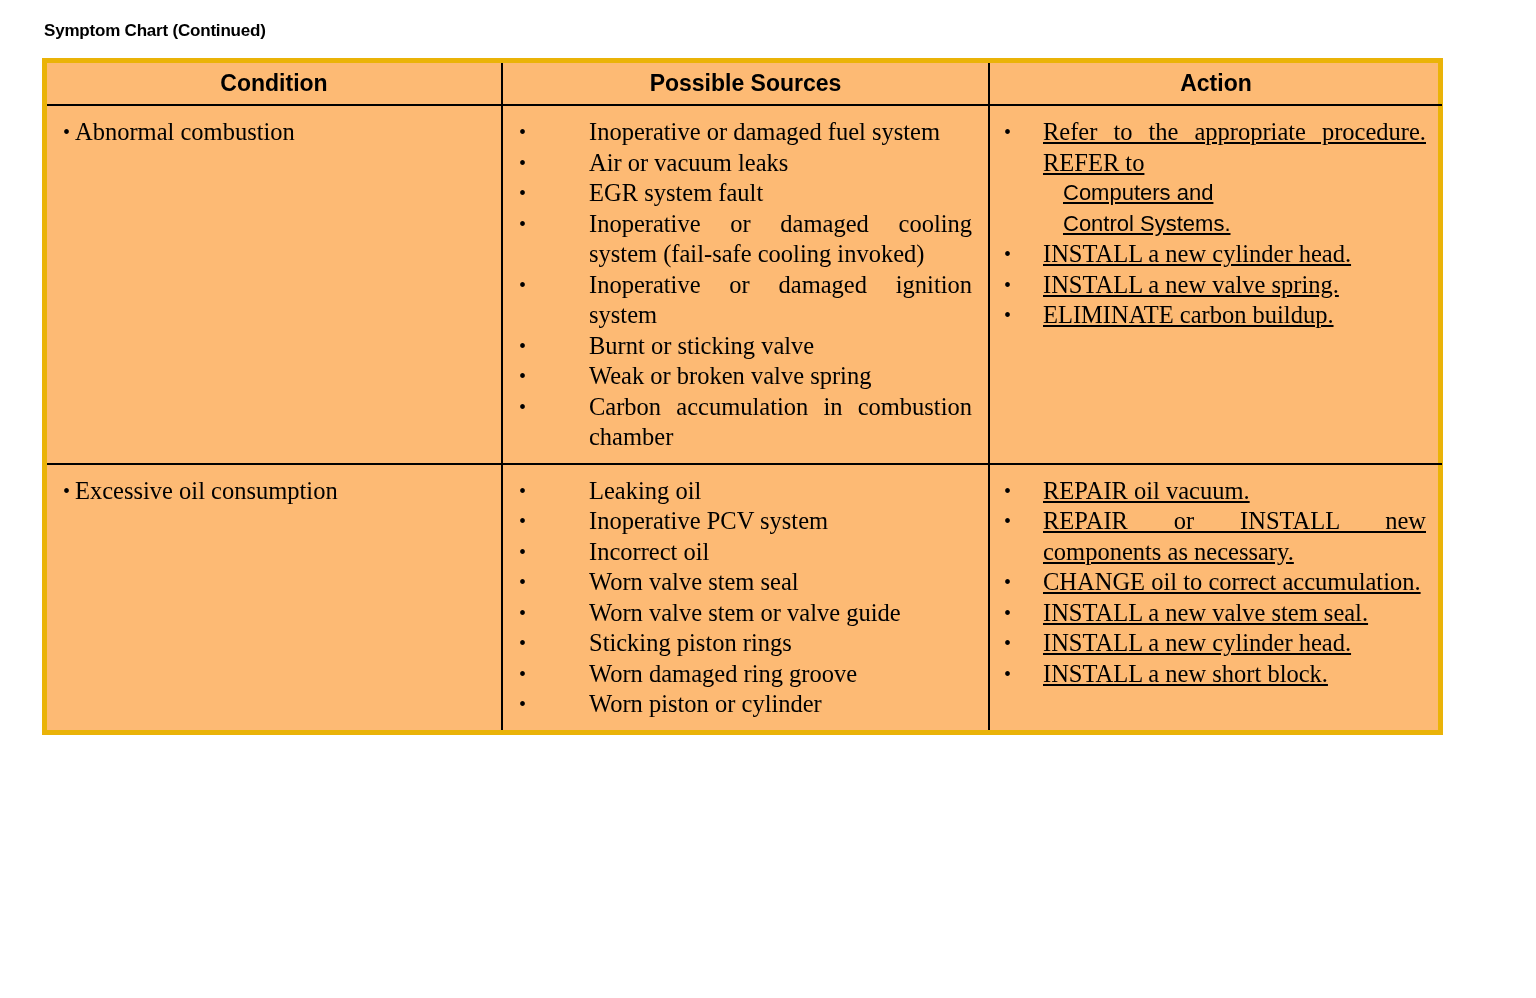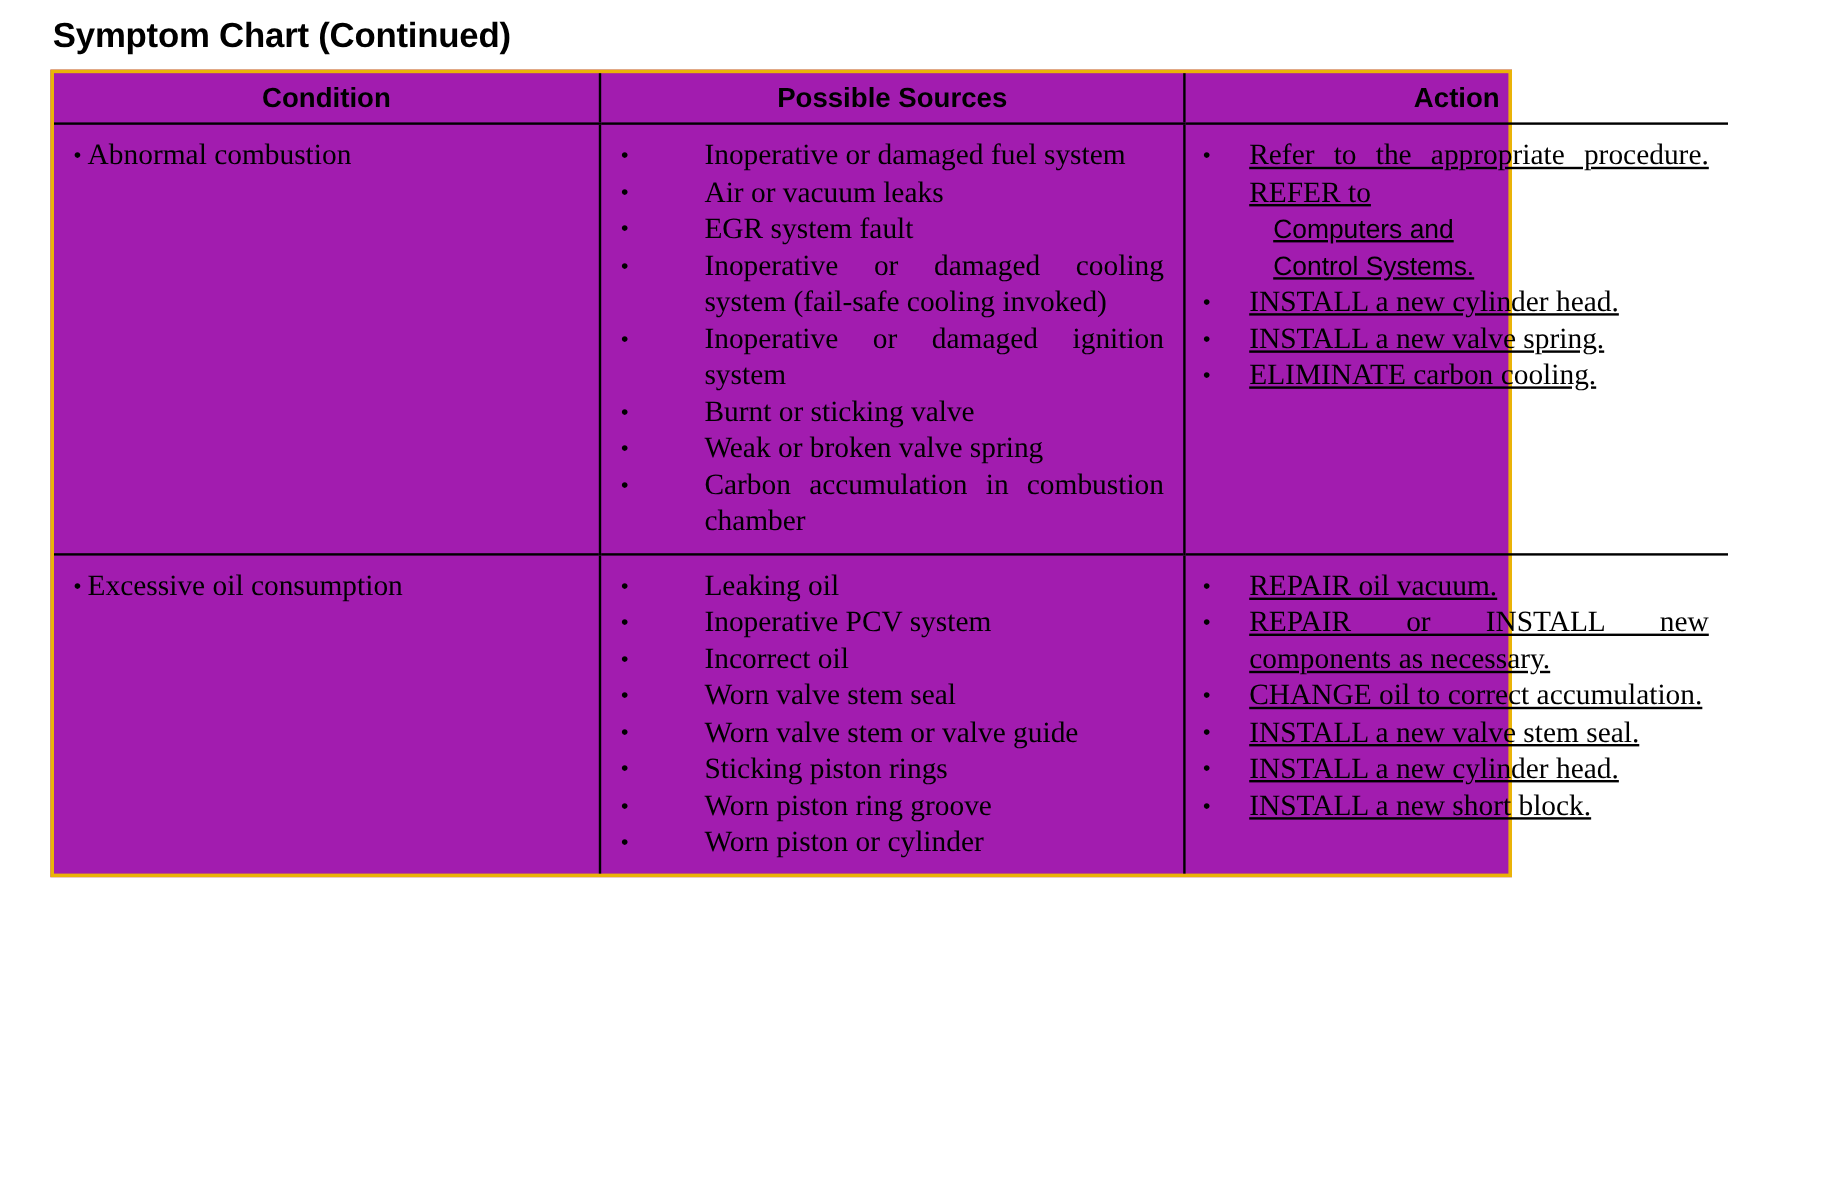--- a/index.html
+++ b/index.html
@@ -19,35 +19,35 @@
     width: 1536px;
     height: 998px;
   }
   
   #doc-title {
     position: absolute;
     left: 44px;
     top: 16px;
     font-family: "Liberation Sans", "DejaVu Sans", sans-serif;
     font-weight: bold;
-    font-size: 29px;
+    font-size: 17px;
     line-height: 29px;
     letter-spacing: -0.2px;
     white-space: nowrap;
   }
   
   #symptom-table {
     position: absolute;
     left: 42px;
     top: 58px;
-    width: 1218px;          
-    border: 3px solid #eab308;
+    width: 1401px;          
+    border: 5px solid #eab308;
     border-collapse: collapse;
     box-sizing: border-box;
-    background: #a21caf;
+    background: #fdba74;
   }
   #symptom-table table {
     width: 100%;
     border-collapse: collapse;
     table-layout: fixed;
   }
   col.c-cond   { width: 455px; }
   col.c-src    { width: 487px; }
   col.c-act    { width: 453px; }
 
@@ -169,21 +169,21 @@
                   <li class="gap-1"><span>Carbon accumulation in combustion chamber</span></li>
                 </ul>
               </div>
             </td>
             <td class="div">
               <div class="cell act-cell">
                 <ul class="bl">
                   <li><span>Refer to the appropriate procedure. REFER to </span><span class="xref">Computers and<br>Control Systems.</span></li>
                   <li class="gap-2"><span>INSTALL a new cylinder head.</span></li>
                   <li><span>INSTALL a new valve spring.</span></li>
-                  <li><span>ELIMINATE carbon cooling.</span></li>
+                  <li><span>ELIMINATE carbon buildup.</span></li>
                 </ul>
               </div>
             </td>
           </tr>
           <tr class="datarow">
             <td>
               <div class="cell cond-cell">
                 <ul class="bl">
                   <li><span>Excessive oil consumption</span></li>
                 </ul>
@@ -191,21 +191,21 @@
             </td>
             <td class="div">
               <div class="cell src-cell">
                 <ul class="bl">
                   <li><span>Leaking oil</span></li>
                   <li><span>Inoperative PCV system</span></li>
                   <li class="gap-1"><span>Incorrect oil</span></li>
                   <li class="gap-1"><span>Worn valve stem seal</span></li>
                   <li class="gap-1"><span>Worn valve stem or valve guide</span></li>
                   <li><span>Sticking piston rings</span></li>
-                  <li><span>Worn piston ring groove</span></li>
+                  <li><span>Worn damaged ring groove</span></li>
                   <li><span>Worn piston or cylinder</span></li>
                 </ul>
               </div>
             </td>
             <td class="div">
               <div class="cell act-cell">
                 <ul class="bl">
                   <li><span>REPAIR oil vacuum.</span></li>
                   <li><span>REPAIR or INSTALL new components as necessary.</span></li>
                   <li><span>CHANGE oil to correct accumulation.</span></li>

